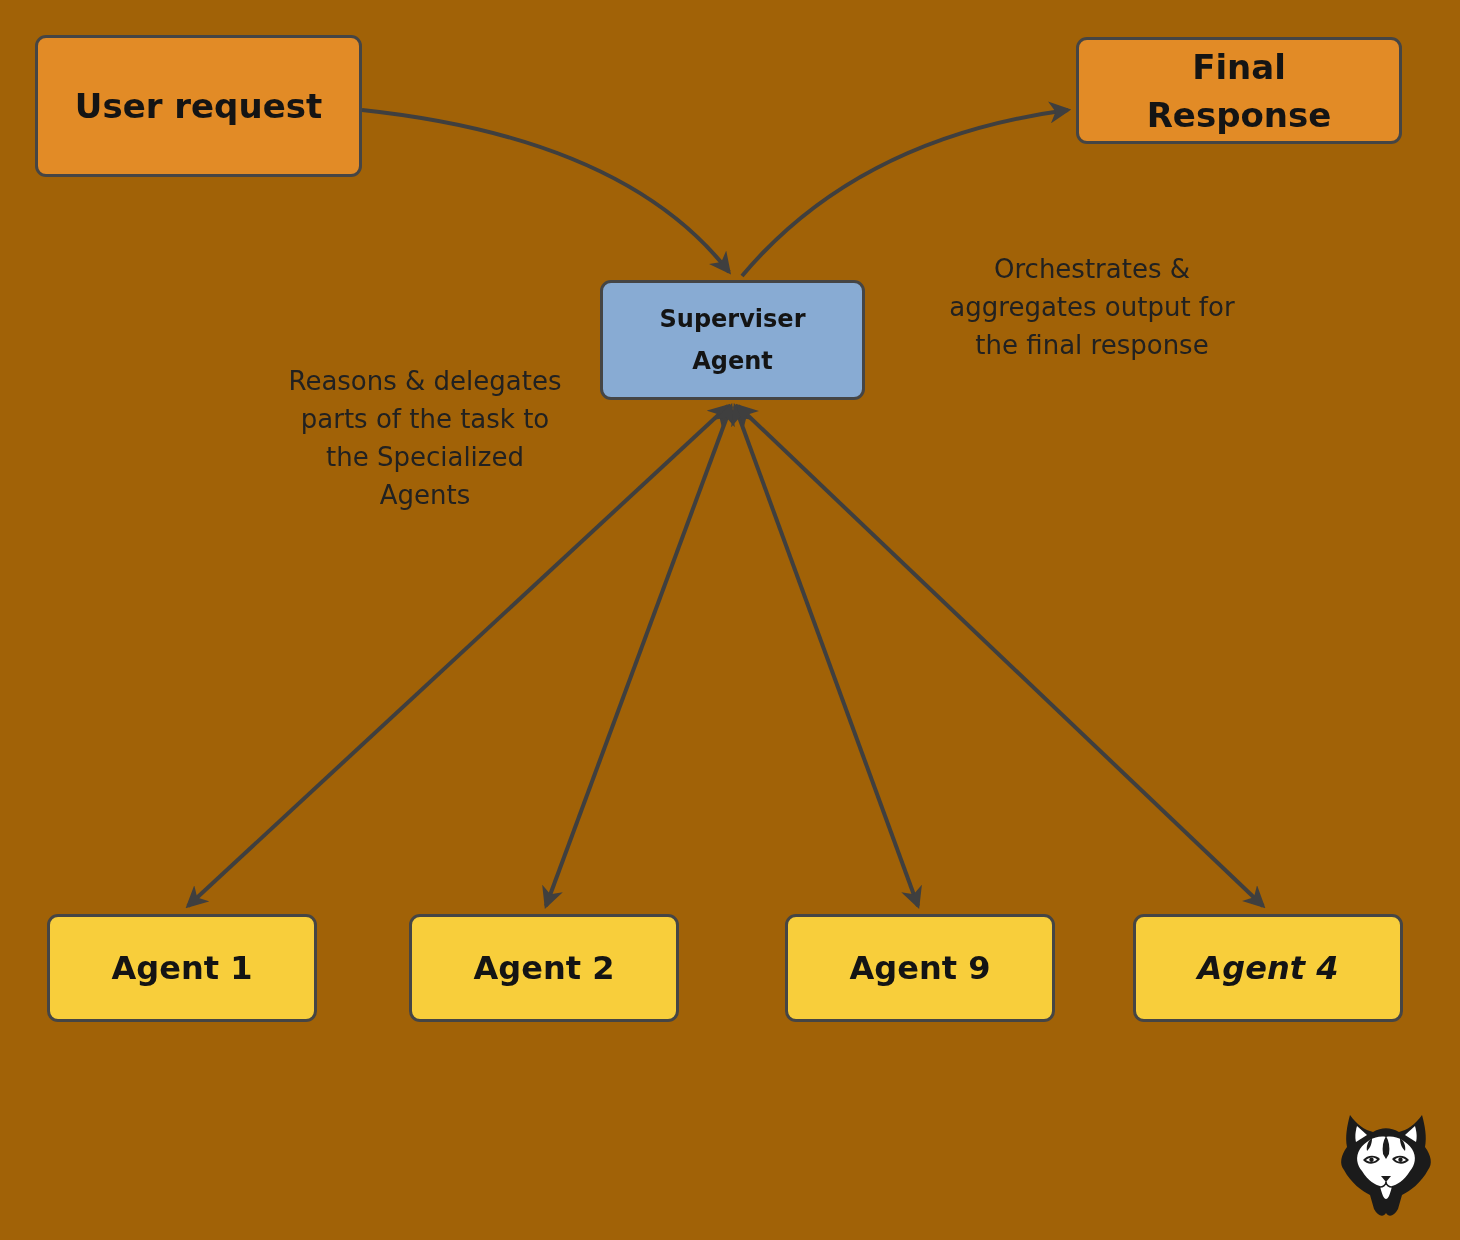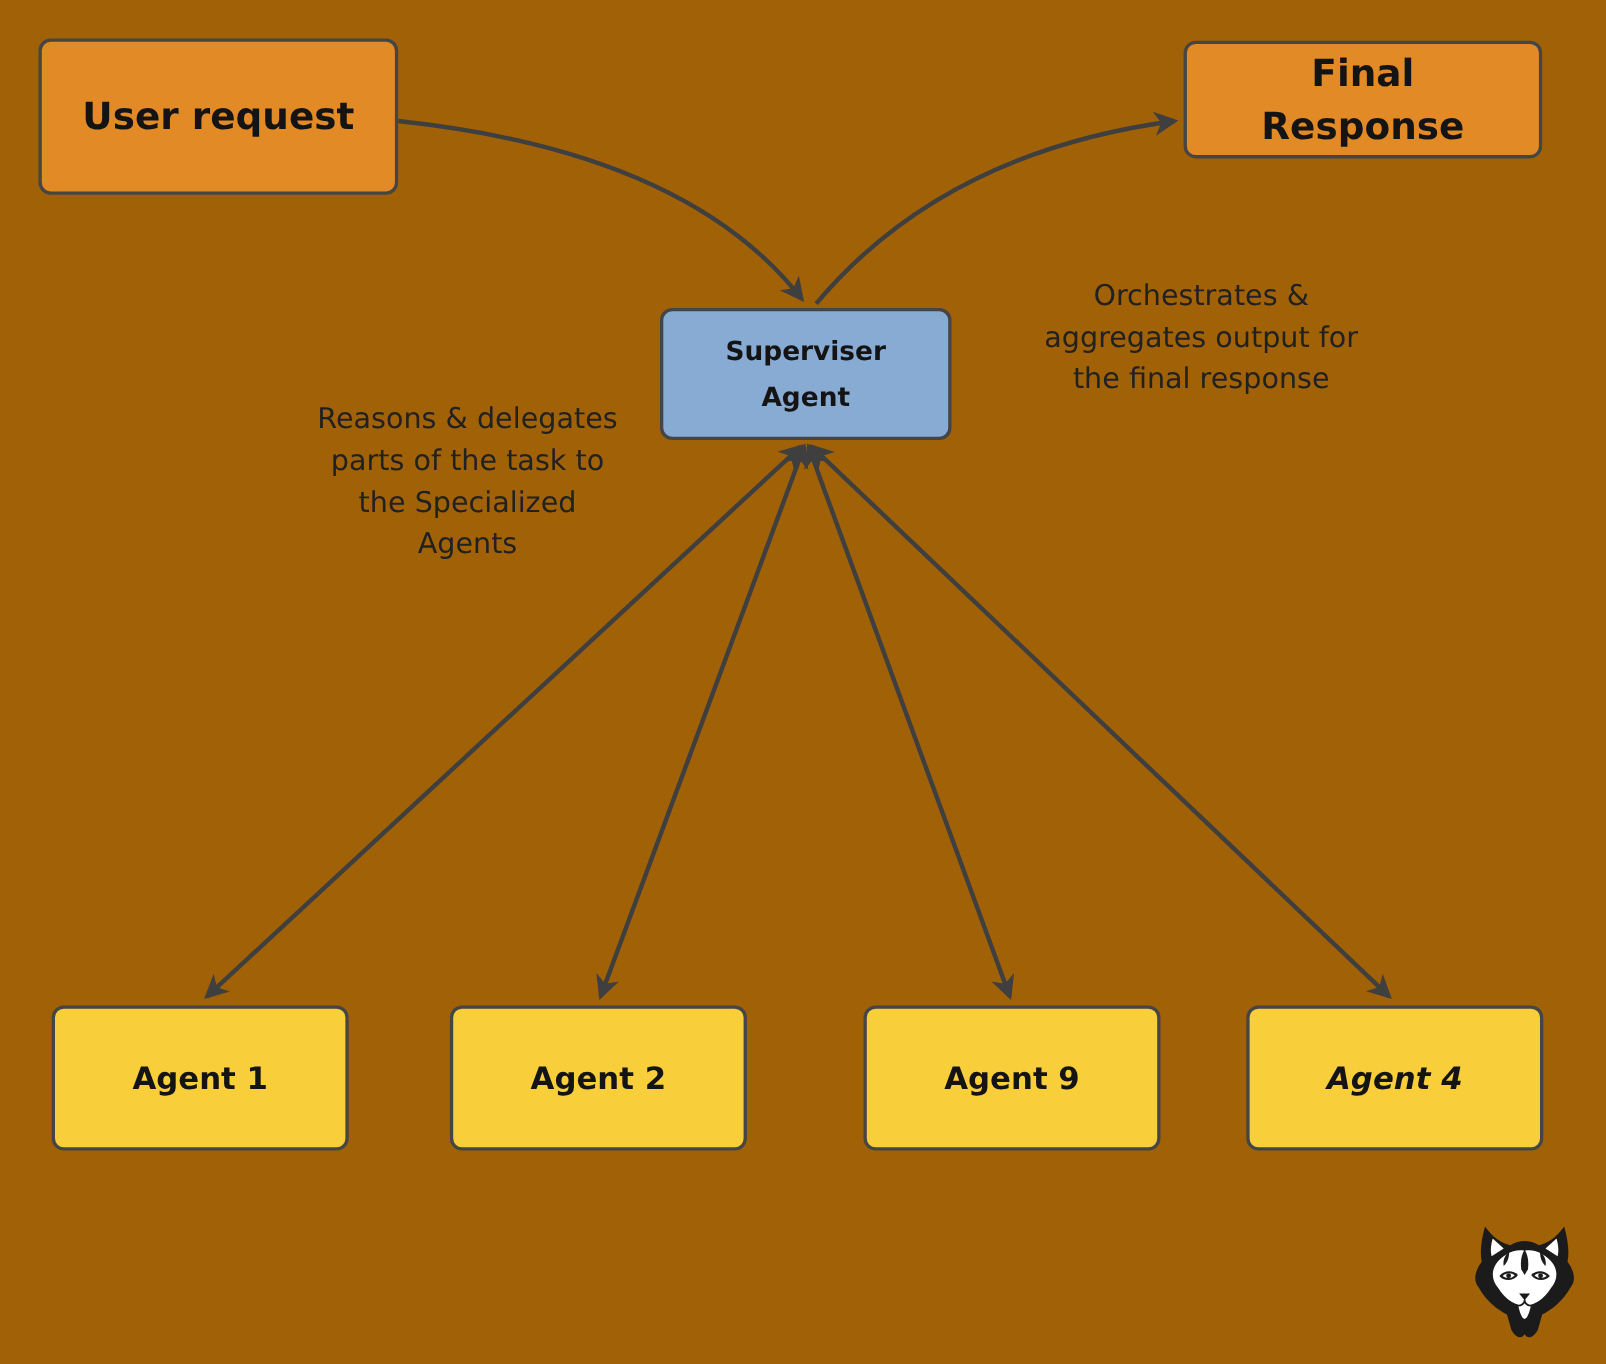--- a/index.html
+++ b/index.html
@@ -12,21 +12,21 @@
     position:absolute;display:flex;align-items:center;justify-content:center;
     border:3px solid #454545;border-radius:11px;box-sizing:border-box;
     color:#141414;font-weight:bold;text-align:center;white-space:pre-line;
   }
   .node-orange{background:#E28B26;}
   .node-blue{background:#88ABD3;}
   .node-yellow{background:#F8CE3B;}
   .node-user-request{left:35px;top:35px;width:327px;height:142px;font-size:34px;}
   .node-final-response{left:1076px;top:37px;width:326px;height:107px;font-size:34px;line-height:48px;}
   .node-superviser{left:600px;top:280px;width:265px;height:120px;font-size:24px;line-height:42px;}
-  .node-agent{width:270px;height:132px;top:914px;font-size:28px;}
+  .node-agent{width:270px;height:108px;top:914px;font-size:32px;}
   .node-agent-1{left:47px;}
   .node-agent-2{left:409px;}
   .node-agent-3{left:785px;}
   .node-agent-4{left:1133px;font-style:italic;}
   .annotation{
     position:absolute;color:#212121;font-size:26px;line-height:38px;
     text-align:center;white-space:pre-line;
   }
   .annotation-delegation{left:255px;top:362px;width:340px;}
   .annotation-orchestration{left:922px;top:206px;width:340px;margin-top:44px;}

